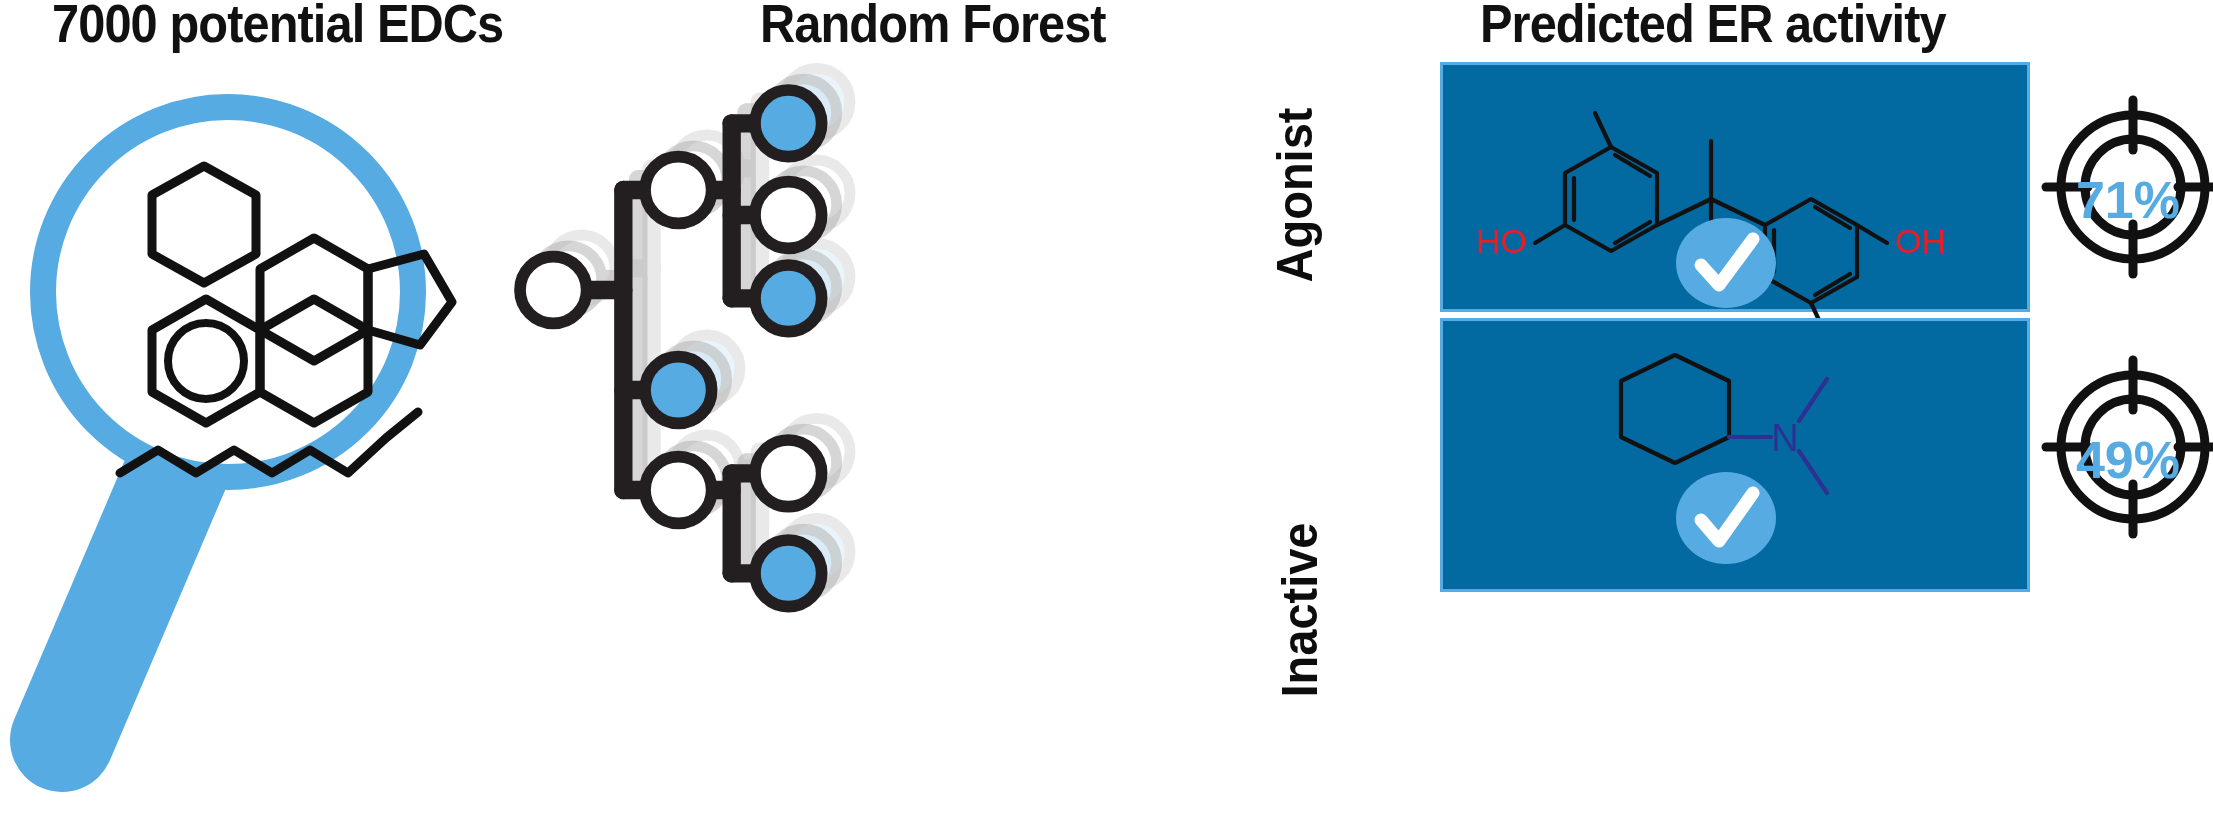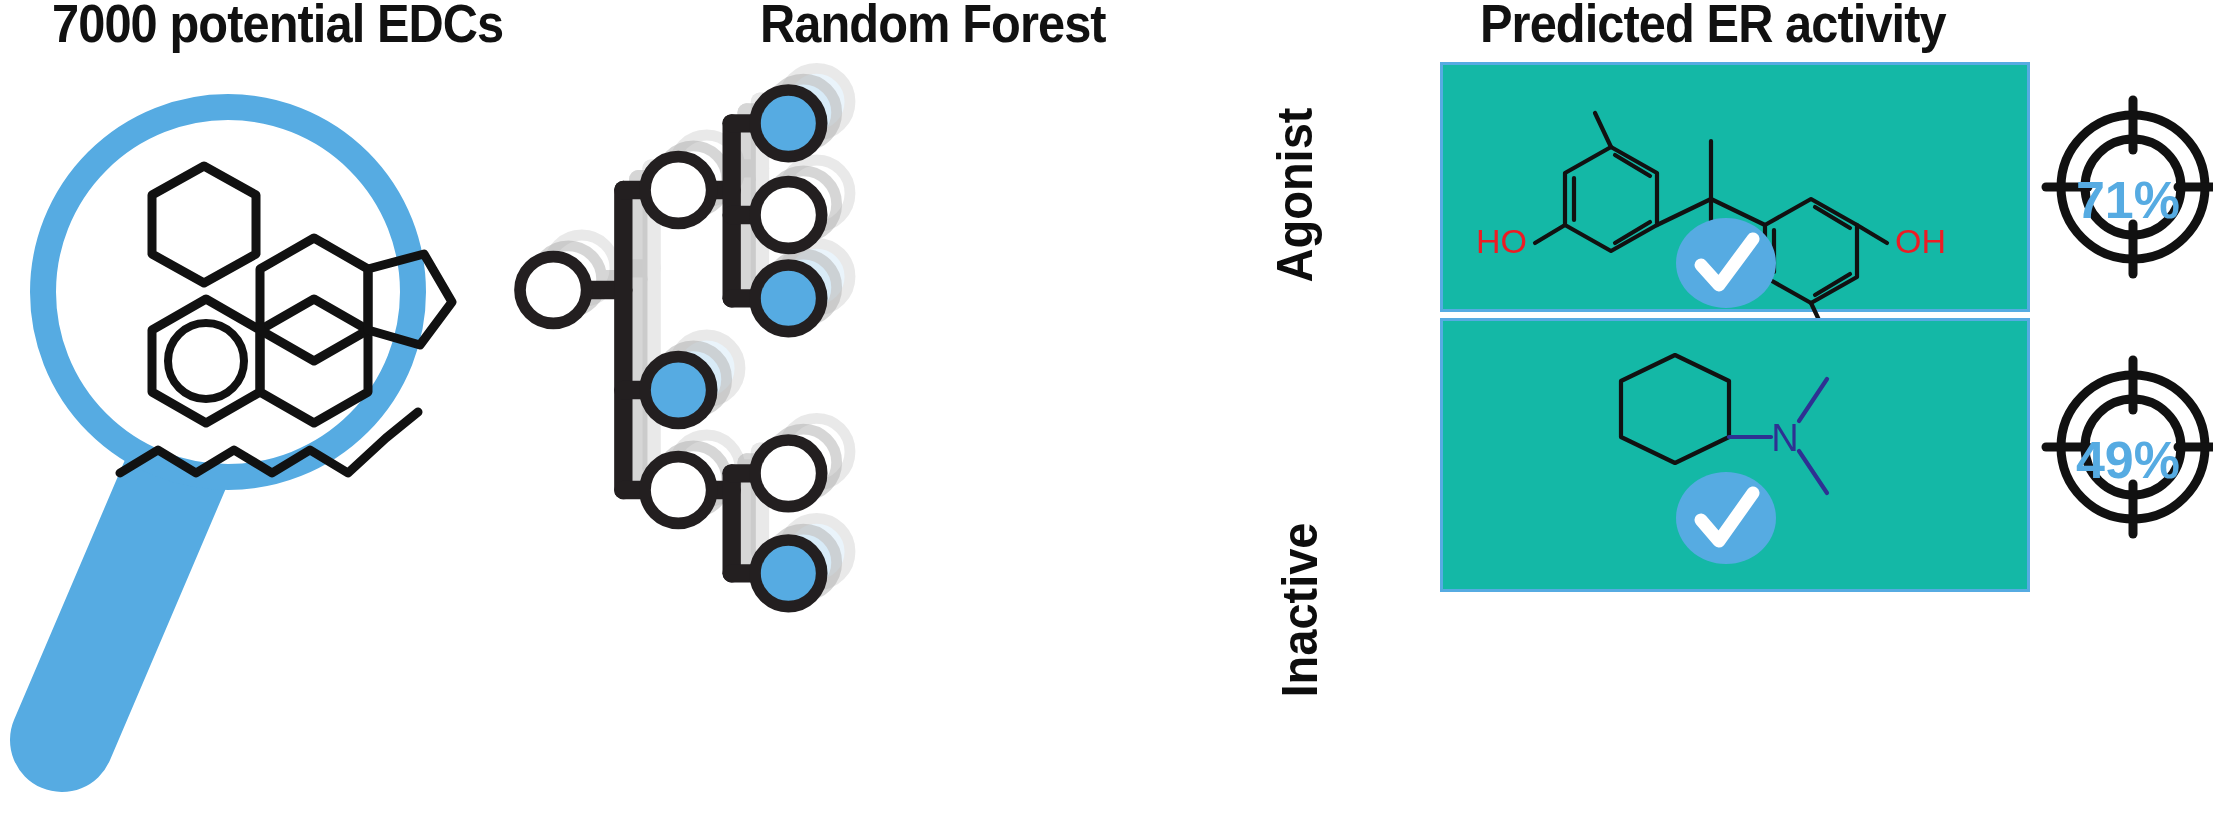--- a/index.html
+++ b/index.html
@@ -35,21 +35,21 @@
     font-weight:bold;font-size:50px;color:#0d0d0d;
     white-space:nowrap;
     transform-origin:center center;
     transform:rotate(-90deg) scaleX(.94);
     text-align:center;
   }
   #lbl-agonist{left:-60px;top:130px;width:230px;height:50px;line-height:50px;}
   #lbl-inactive{left:-60px;top:545px;width:240px;height:50px;line-height:50px;}
 
   .card{
-    position:absolute;background:#14b8a6;
+    position:absolute;background:#0369a1;
     border:3px solid #56ABE2;box-sizing:border-box;
   }
   #card-agonist{left:200px;top:22px;width:590px;height:250px;}
   #card-inactive{left:200px;top:278px;width:590px;height:274px;}
 
   .pct{
     position:absolute;
     font-family:"Liberation Sans",sans-serif;
     font-weight:bold;font-size:52px;color:#56ABE2;
     text-align:center;width:160px;

